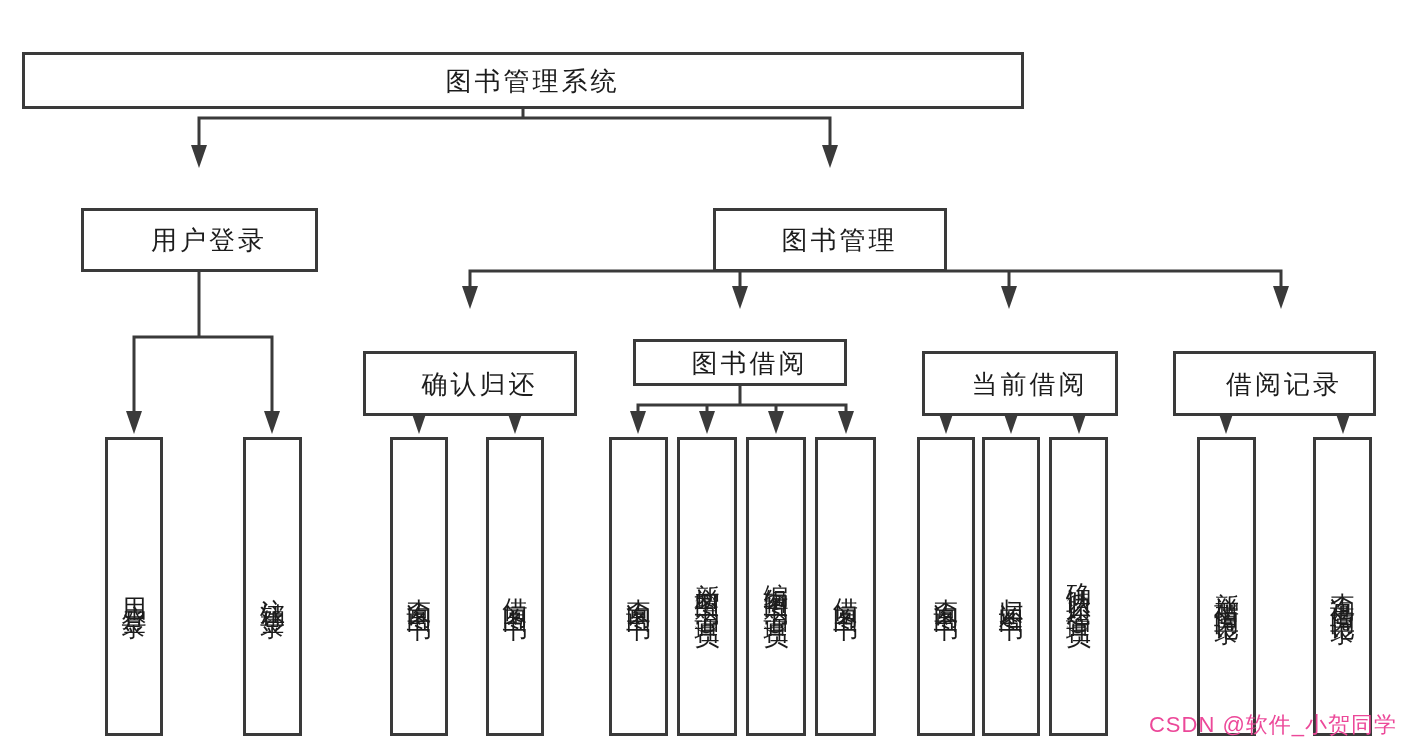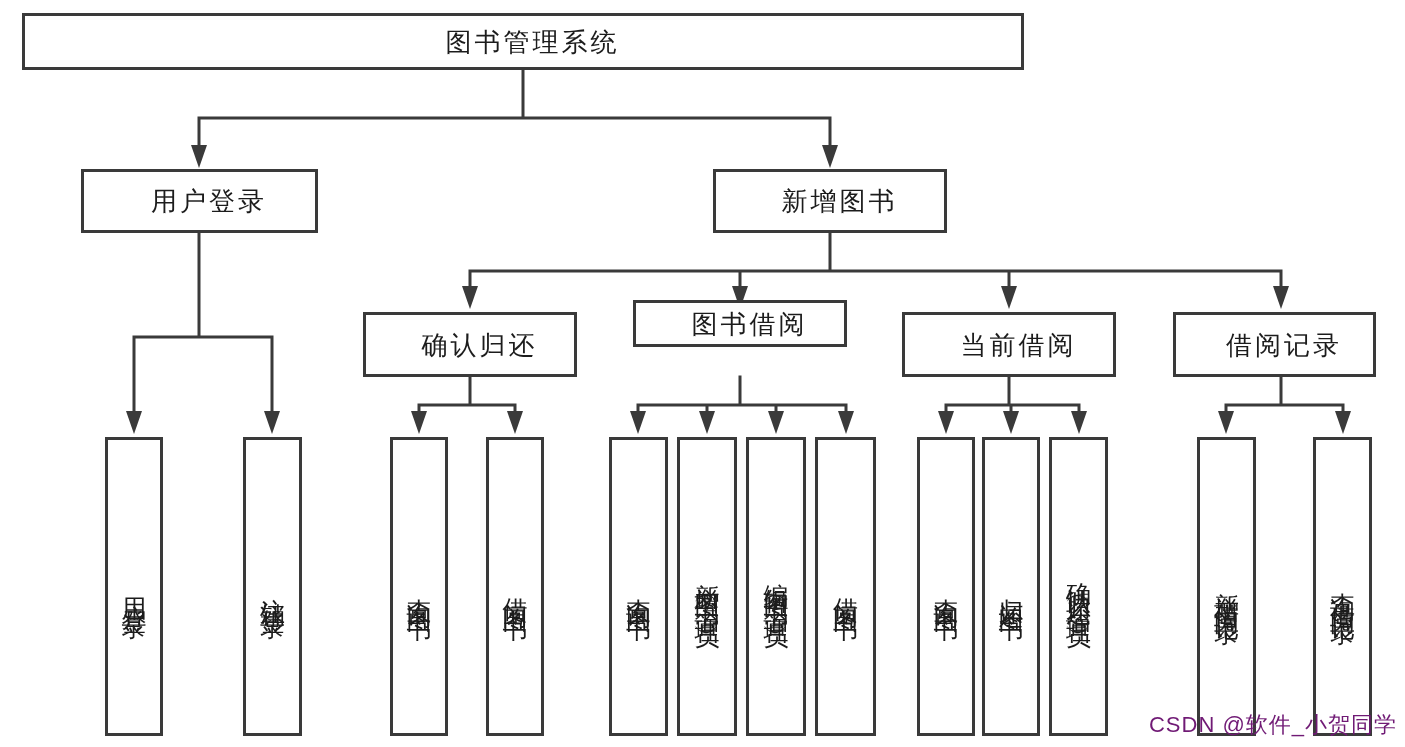--- a/index.html
+++ b/index.html
@@ -30,35 +30,36 @@
     align-items: center;
     justify-content: center;
     color: #1c1c1c;
     text-align: center;
   }
   .node.h {
     font-size: 26px;
     letter-spacing: 3px;
     line-height: 1;
     padding-left: 19px; 
+    margin-top: 39px;
   }
   .node.v {
     writing-mode: vertical-rl;
     text-orientation: mixed;
     font-size: 25px;
     letter-spacing: 6px;
     line-height: 1;
     padding-top: 6px; 
   }
   .watermark {
     position: absolute;
     right: 8px;
     bottom: 7px;
     font-size: 22px;
-    color: #701a75;
+    color: #ec4899;
     letter-spacing: 1px;
     white-space: nowrap;
     z-index: 5;
   }
 </style>
 </head>
 <body>
 
 <div class="stage">
 
@@ -91,25 +92,25 @@
       <polygon points="1003,411 1019,411 1011,434"></polygon>
       <polygon points="1071,411 1087,411 1079,434"></polygon>
       <polygon points="1218,411 1234,411 1226,434"></polygon>
       <polygon points="1335,411 1351,411 1343,434"></polygon>
     </g>
   </svg>
 
   <div class="node h" style="left:22px; top:13px; width:1002px; height:57px">图书管理系统</div>
 
   <div class="node h" style="left:81px; top:169px; width:237px; height:64px">用户登录</div>
-  <div class="node h" style="left:713px; top:169px; width:234px; height:64px">新增图书</div>
+  <div class="node h" style="left:713px; top:169px; width:234px; height:64px">图书管理</div>
 
   <div class="node h" style="left:363px; top:312px; width:214px; height:65px">确认归还</div>
   <div class="node h" style="left:633px; top:300px; width:214px; height:47px">图书借阅</div>
-  <div class="node h" style="left:902px; top:312px; width:214px; height:65px">当前借阅</div>
+  <div class="node h" style="left:922px; top:312px; width:196px; height:65px">当前借阅</div>
   <div class="node h" style="left:1173px; top:312px; width:203px; height:65px">借阅记录</div>
 
   <div class="node v" style="left:105px; top:437px; width:58px; height:299px">用户登录</div>
   <div class="node v" style="left:243px; top:437px; width:59px; height:299px">注销登录</div>
 
   <div class="node v" style="left:390px; top:437px; width:58px; height:299px">查询图书</div>
   <div class="node v" style="left:486px; top:437px; width:58px; height:299px">借阅图书</div>
 
   <div class="node v" style="left:609px; top:437px; width:59px; height:299px">查询图书</div>
   <div class="node v" style="left:677px; top:437px; width:60px; height:299px">新增图书（管理员）</div>

